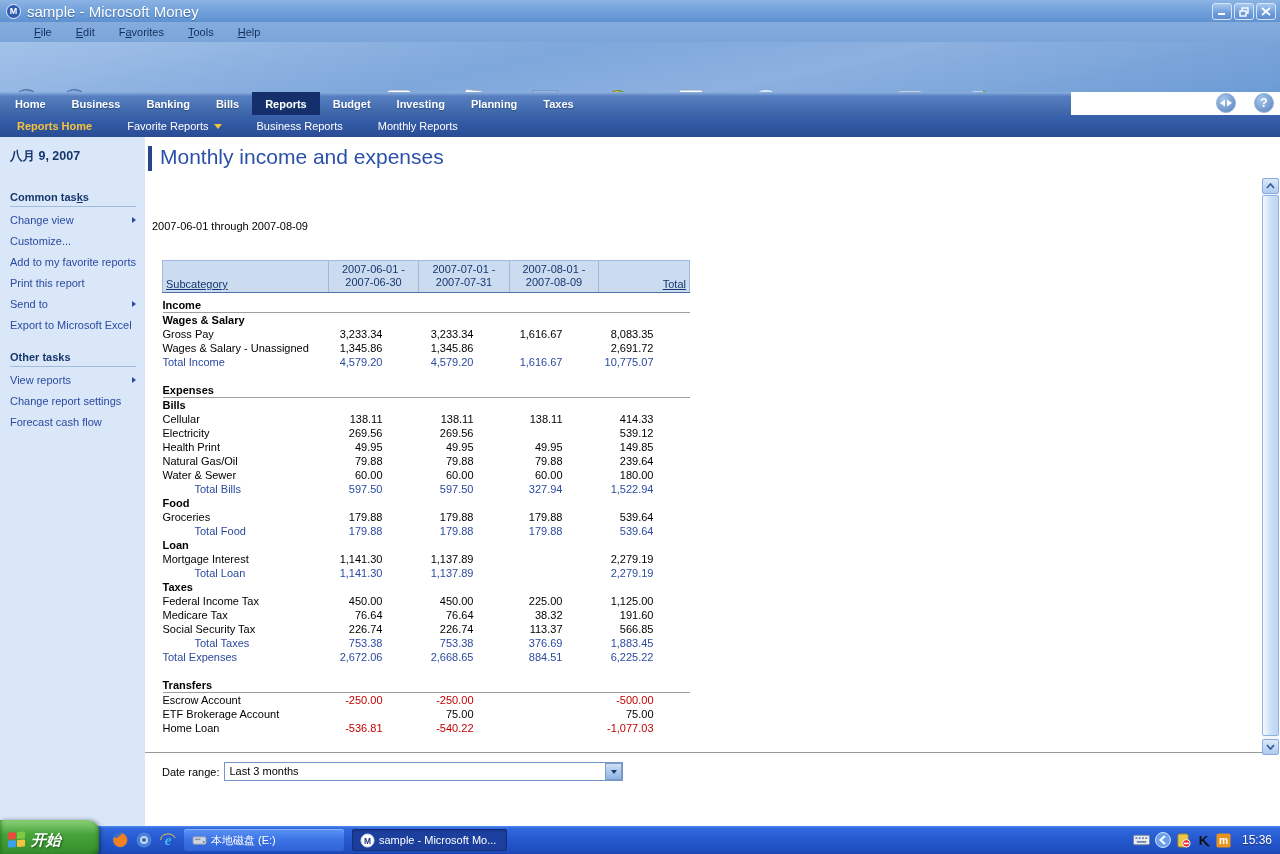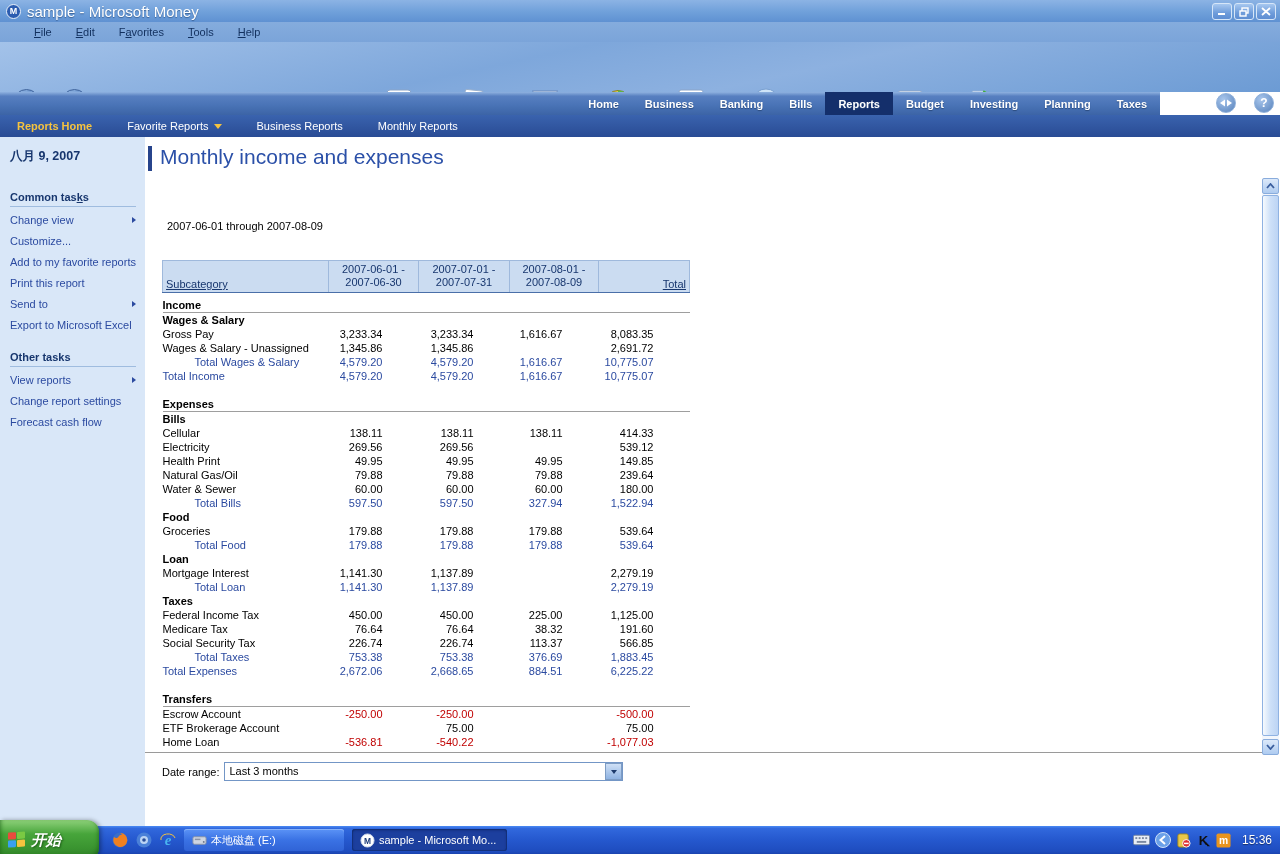--- a/index.html
+++ b/index.html
@@ -46,23 +46,23 @@
     border:1px solid #56749e; display:flex; }
   #report-combo .combo-text { flex:1; padding:2px 2px 0 3px; white-space:nowrap; overflow:hidden; color:#000; }
   .combo-arrow-btn { width:17px; height:100%; border-left:1px solid #7d9cc4;
     background:linear-gradient(180deg,#cfe0f6,#8fb3e2); display:flex; align-items:center; justify-content:center; }
   .down-tri { width:0; height:0; border-left:3.5px solid transparent; border-right:3.5px solid transparent; border-top:4px solid #1c3a6b; }
   #toolbar-icons { position:absolute; left:362px; top:42px; display:flex; }
   .tb-icon { width:73px; height:49px; display:flex; flex-direction:column; align-items:center; justify-content:flex-start; padding-top:3px; }
   .tb-icon .art { width:32px; height:32px; }
   .tb-icon .lbl { font-size:10px; color:#25355c; margin-top:1px; white-space:nowrap; }
   
-  #tabbar { position:absolute; left:0; top:92px; width:1160px; height:23px;
+  #tabbar { position:absolute; left:0; top:92px; width:1071px; height:23px;
     background:linear-gradient(180deg,#8fb2e0 0%,#577fc0 18%,#4a74b7 55%,#3c64a6 100%);
-    display:flex; align-items:stretch; padding-left:2px;justify-content:flex-end; }
+    display:flex; align-items:stretch; padding-left:2px; }
   .tab { color:#fff; font-weight:bold; display:flex; align-items:center; padding:0 13px; text-shadow:0 1px 1px #2a4a7c; }
   .tab.selected { background:#142f6b; }
   #tabbar-right { position:absolute; right:6px; top:93px; display:flex; gap:18px; }
   .tab-circle { width:20px; height:20px; border-radius:50%; background:radial-gradient(circle at 35% 30%,#a8c6ec,#6b93c8 75%,#4f77ad 100%);
     border:1px solid #8fb0da; display:flex; align-items:center; justify-content:center; color:#fff; font-weight:bold; font-size:12px; }
   #subnav { position:absolute; left:0; top:115px; width:1280px; height:22px;
     background:linear-gradient(180deg,#3a63ae,#294b94); display:flex; align-items:center; padding-left:17px; }
   .subnav-item { color:#fff; padding:0 17px 0 0; margin-right:18px; display:flex; align-items:center; gap:5px; }
   .subnav-item.active { color:#f5c33f; font-weight:bold; }
   .gold-tri { width:0; height:0; border-left:4px solid transparent; border-right:4px solid transparent; border-top:5px solid #f5c33f; }
@@ -71,21 +71,21 @@
   .side-date { font-weight:bold; font-size:12.5px; color:#17366e; margin-bottom:26px; }
   .group-title { font-weight:bold; color:#17366e; padding-bottom:3px; border-bottom:1px solid #9fbcdf; width:126px; margin-bottom:3px; }
   .side-link { position:relative; color:#2b4aa0; width:126px; padding:4px 0 4px 0; line-height:13px; }
   .side-link .arr { position:absolute; right:0; top:7px; width:0; height:0;
     border-top:3.5px solid transparent; border-bottom:3.5px solid transparent; border-left:4.5px solid #2b4aa0; }
   .group-gap { height:15px; }
   
   #content { position:absolute; left:145px; top:137px; width:1117px; height:689px; background:#fff; }
   #title-accent { position:absolute; left:3px; top:9px; width:4px; height:25px; background:#27448c; }
   #report-title { position:absolute; left:15px; top:8px; font-size:21px; color:#2b50a8; }
-  #report-period { position:absolute; left:22px; top:83px; color:#000; }
+  #report-period { position:absolute; left:7px; top:83px; color:#000; }
   #content-bottom-line { position:absolute; left:0; top:615px; width:1117px; height:1px; background:#9a9a9a; }
   
   #rpt-table { position:absolute; left:17px; top:123px; width:527px; border-collapse:collapse; table-layout:fixed; font-size:11px; color:#000; }
   #rpt-table th { background:#cbdcf1; border:1px solid #9fb9dc; border-bottom:1px solid #4a6fa8; vertical-align:bottom;
     font-weight:normal; color:#17366e; height:31px; padding:2px 3px; }
   #rpt-table th.h-sub { text-align:left; }
   #rpt-table th.h-date { text-align:center; line-height:13px; padding-bottom:3px; }
   #rpt-table th.h-total { text-align:right; }
   #rpt-table th span.u { text-decoration:underline; }
   #rpt-table td { line-height:14px; height:14px; white-space:nowrap; padding:0; vertical-align:bottom; }
@@ -381,27 +381,20 @@
             <td class="num">3,233.34</td>
             <td class="num">1,616.67</td>
             <td class="num">8,083.35</td>
           </tr>
           <tr class="item">
             <td class="lbl">Wages &amp; Salary - Unassigned</td>
             <td class="num">1,345.86</td>
             <td class="num">1,345.86</td>
             <td class="num"></td>
             <td class="num">2,691.72</td>
-          </tr>
-          <tr class="subtotal">
-            <td class="lbl">Total Wages &amp; Salary</td>
-            <td class="num">4,579.20</td>
-            <td class="num">4,579.20</td>
-            <td class="num">1,616.67</td>
-            <td class="num">10,775.07</td>
           </tr>
           <tr class="total">
             <td class="lbl">Total Income</td>
             <td class="num">4,579.20</td>
             <td class="num">4,579.20</td>
             <td class="num">1,616.67</td>
             <td class="num">10,775.07</td>
           </tr>
           <tr class="spacer">
             <td colspan="5"></td>

